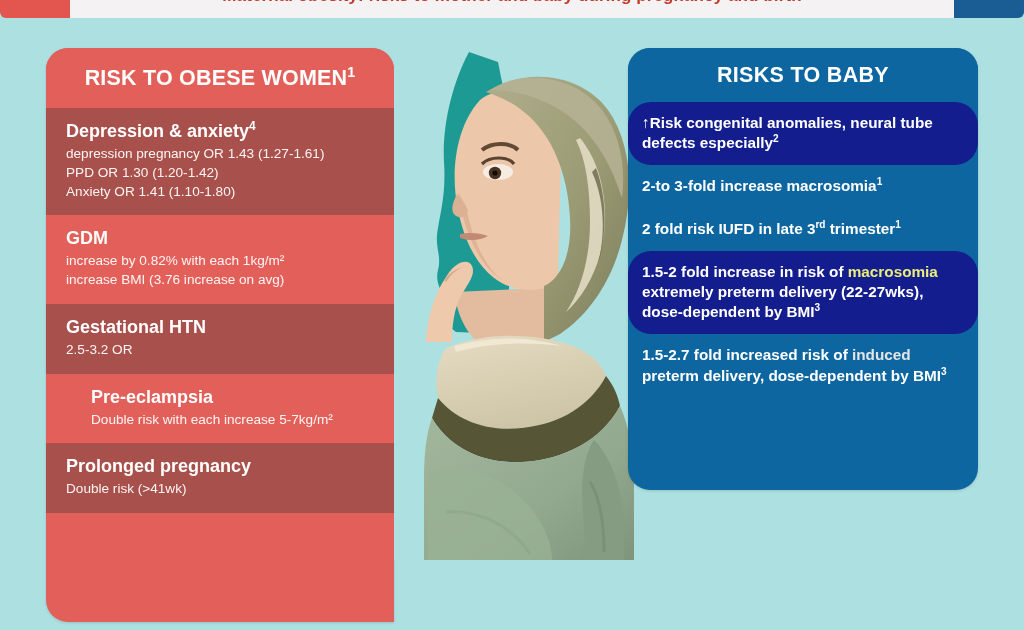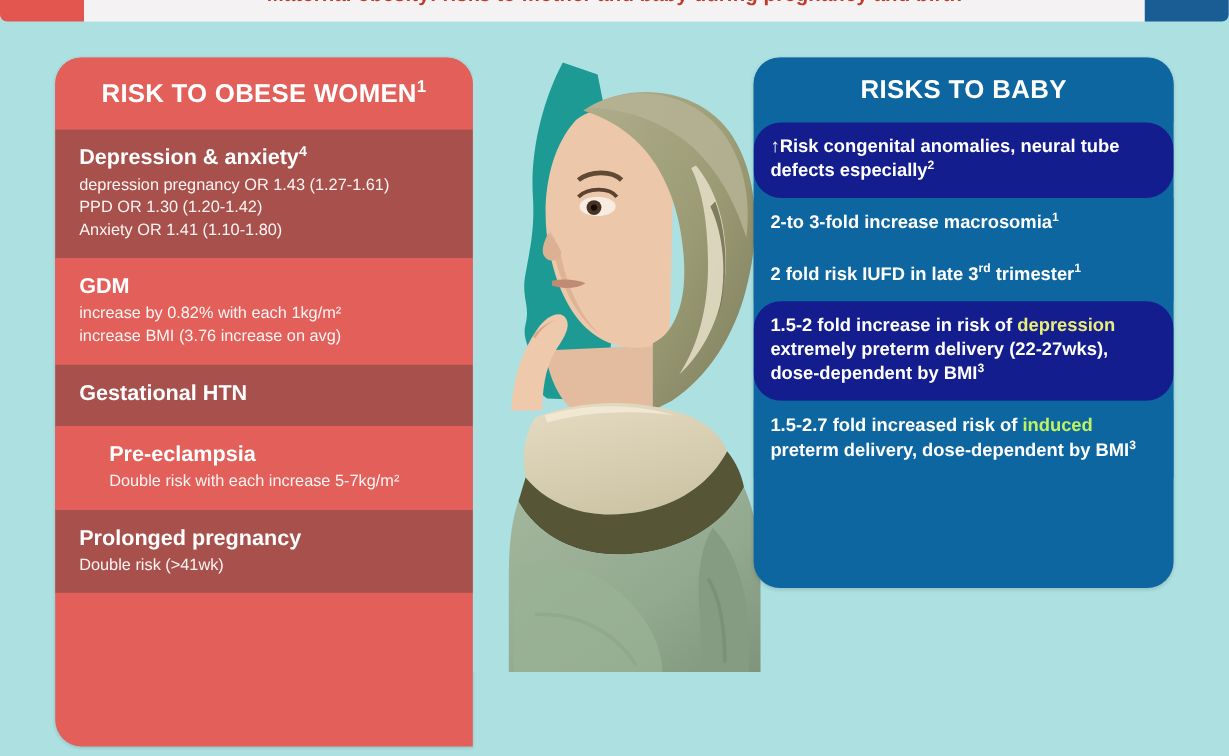--- a/index.html
+++ b/index.html
@@ -172,20 +172,21 @@
         <div class="rrow-line">PPD OR 1.30 (1.20-1.42)</div>
         <div class="rrow-line">Anxiety OR 1.41 (1.10-1.80)</div>
       </div>
       <div class="rrow light" style="background: rgb(227, 96, 90);">
         <div class="rrow-title">GDM</div>
         <div class="rrow-line">increase by 0.82% with each 1kg/m²</div>
         <div class="rrow-line">increase BMI (3.76 increase on avg)</div>
       </div>
       <div class="rrow dark" style="background: rgb(168, 80, 76);">
         <div class="rrow-title">Gestational HTN</div>
+        <div class="rrow-line">2.5-3.2 OR</div>
       </div>
       <div class="rrow light" style="background: rgb(227, 96, 90); padding-left: 45px;">
         <div class="rrow-title">Pre-eclampsia</div>
         <div class="rrow-line">Double risk with each increase 5-7kg/m²</div>
       </div>
       <div class="rrow dark" style="background: rgb(168, 80, 76);">
         <div class="rrow-title">Prolonged pregnancy</div>
         <div class="rrow-line">Double risk (&gt;41wk)</div>
       </div>
     </div>
@@ -275,19 +276,19 @@
       <div class="brow navy" style="background: rgb(20, 29, 142);">
         <div class="brow-text"><span class="arrow-icon">↑</span><span>Risk congenital anomalies, neural tube defects especially</span><sup>2</sup></div>
       </div>
       <div class="brow teal" style="background: rgb(13, 102, 160);">
         <div class="brow-text"><span>2-to 3-fold increase macrosomia</span><sup>1</sup></div>
       </div>
       <div class="brow teal" style="background: rgb(13, 102, 160);">
         <div class="brow-text"><span>2 fold risk IUFD in late 3</span><sup>rd</sup><span> trimester</span><sup>1</sup></div>
       </div>
       <div class="brow navy" style="background: rgb(20, 29, 142);">
-        <div class="brow-text"><span>1.5-2 fold increase in risk of </span><span class="hl" style="color: rgb(233, 238, 122);">depression</span><span> extremely preterm delivery (22-27wks), dose-dependent by BMI</span><sup>3</sup></div>
+        <div class="brow-text"><span>1.5-2 fold increase in risk of </span><span class="hl" style="color: rgb(233, 238, 122);">macrosomia</span><span> extremely preterm delivery (22-27wks), dose-dependent by BMI</span><sup>3</sup></div>
       </div>
       <div class="brow teal" style="background: rgb(13, 102, 160);">
-        <div class="brow-text"><span>1.5-2.7 fold increased risk of </span><span class="hl" style="color: #bef264;">induced</span><span> preterm delivery, dose-dependent by BMI</span><sup>3</sup></div>
+        <div class="brow-text"><span>1.5-2.7 fold increased risk of </span><span class="hl" style="color: #e5e5e5;">induced</span><span> preterm delivery, dose-dependent by BMI</span><sup>3</sup></div>
       </div>
     </div>
 </div>
 
 </body></html>

